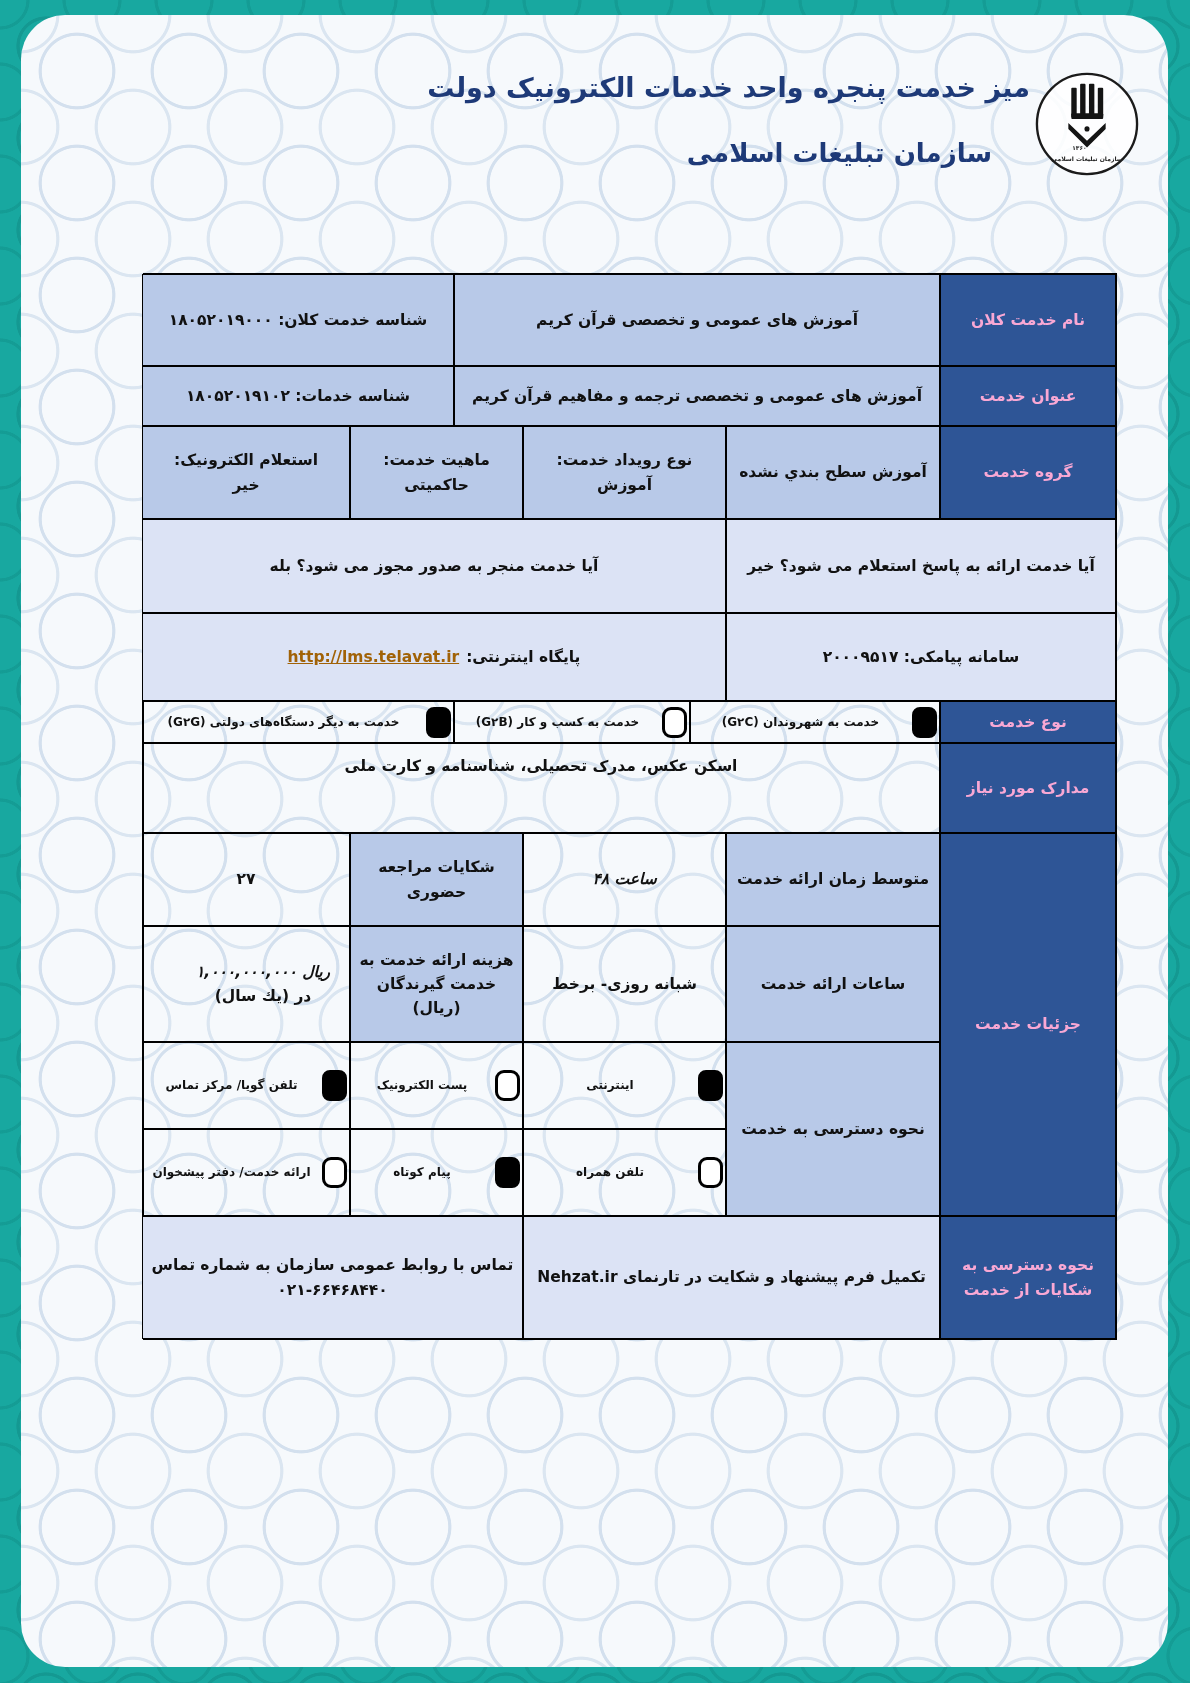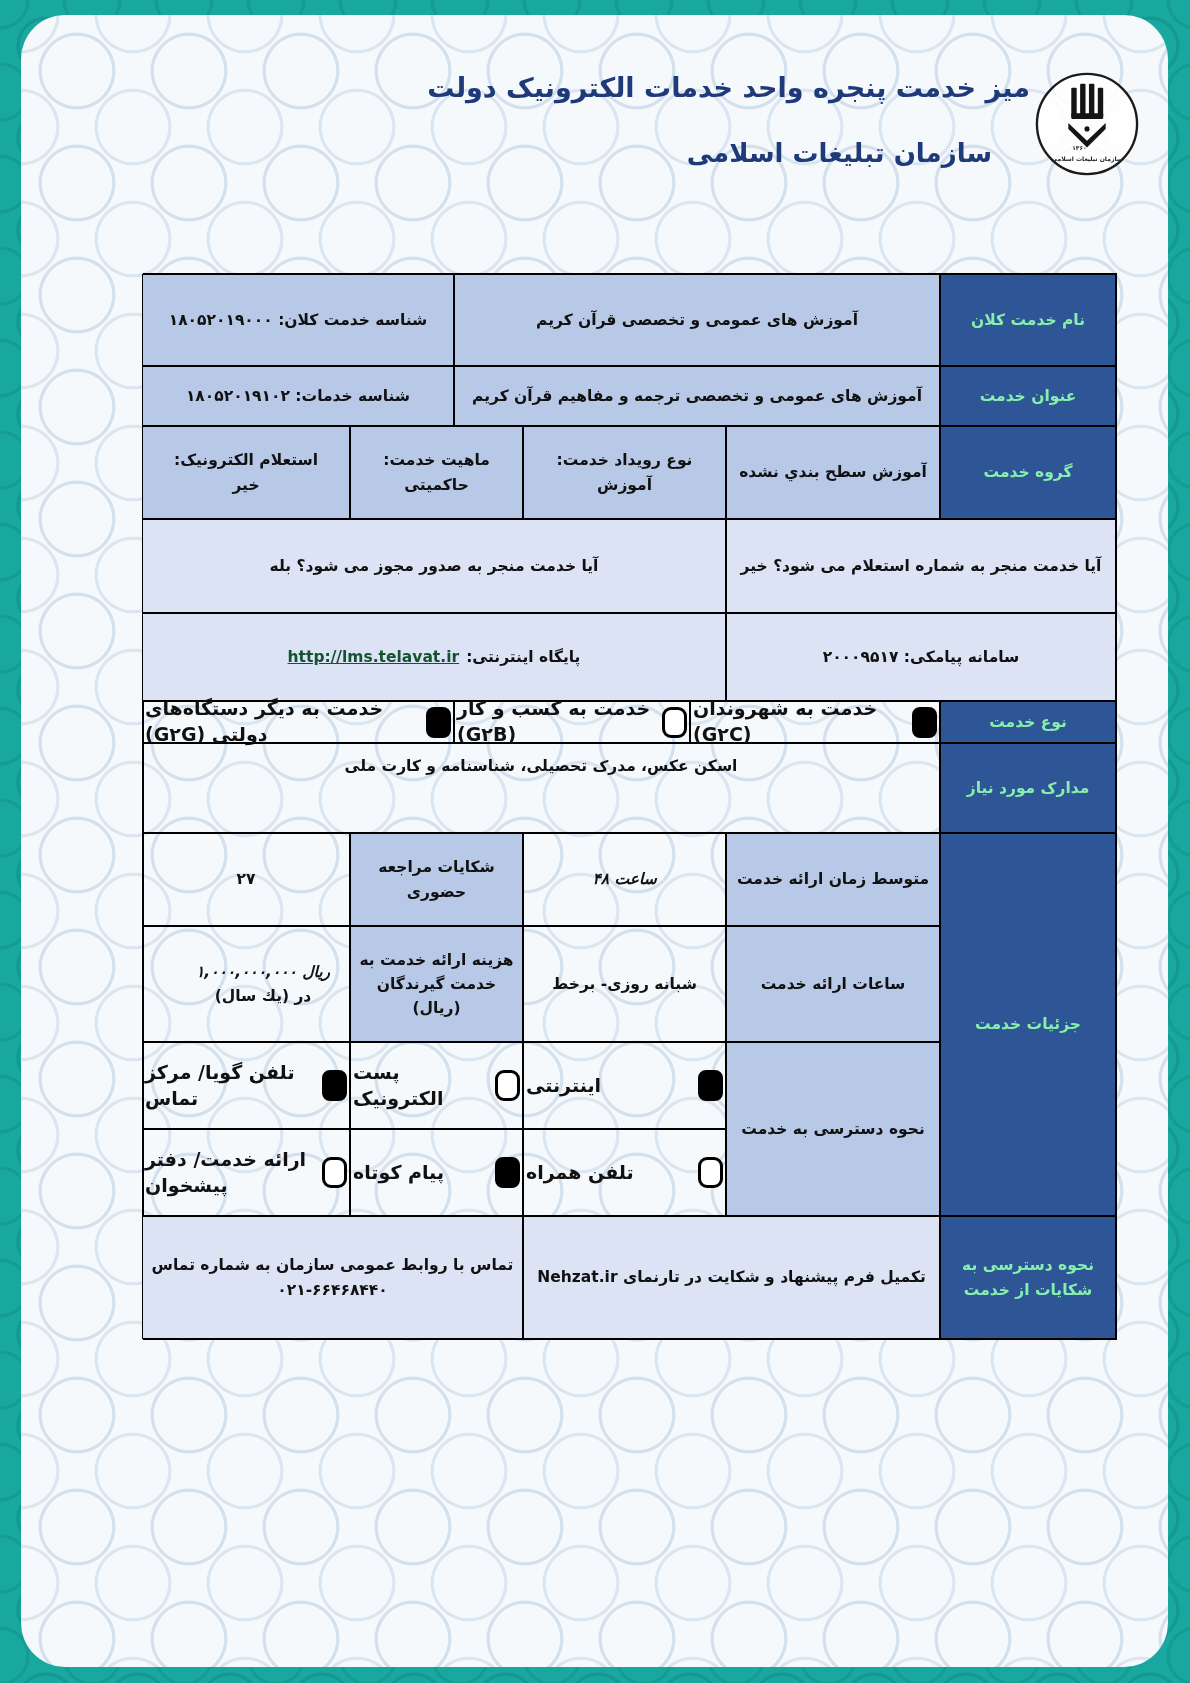--- a/index.html
+++ b/index.html
@@ -41,31 +41,31 @@
     grid-template-columns:176px 214px 36px 167px 69px 104px 208px;
     grid-template-rows:92px 60px 93px 94px 88px 42px 90px 93px 116px 87px 87px 123px;
     border:1px solid #000;
     font-size:15.5px; line-height:1.55; text-align:center;
   }
   .cell {
     border:1px solid #000;
     display:flex; align-items:center; justify-content:center;
     flex-direction:column; padding:3px 6px;
   }
-  .hd   { background:#2e5596; color:#86efac; }
+  .hd   { background:#2e5596; color:#f9a8d4; }
   .mid  { background:#b8c9e8; }
   .lit  { background:#dce3f5; }
   .plain{ background:transparent; }
   .pre  { white-space:pre-line; }
   .top  { justify-content:flex-start; padding-top:10px; }
   .inline-row { display:flex; flex-direction:row; align-items:center; gap:7px; }
-  a.link { color:#14532d; text-decoration:underline; font-weight:bold; }
+  a.link { color:#a16207; text-decoration:underline; font-weight:bold; }
   
   .opt { flex-direction:row; padding:2px 2px; gap:4px; }
-  .opt .lbl { flex:1; text-align:left; font-size:19px; line-height:1.35; }
+  .opt .lbl { flex:1; text-align:center; font-size:12px; line-height:1.35; }
   .cb {
     flex:0 0 auto; width:25px; height:31px;
     border:3px solid #000; border-radius:9px; background:#fff;
   }
   .cb.checked { background:#000; border-radius:8px; }
   .stack span { display:block;margin-left:34px; }
   .num-ltr { direction:ltr; unicode-bidi:embed;font-style:italic; }
   
   .logo svg text { font-family:"DejaVu Sans", sans-serif; }
 </style>
@@ -108,21 +108,21 @@
 
     <div class="cell hd" style="grid-column:1;grid-row:3">گروه خدمت</div>
     <div class="cell mid" style="grid-column:2;grid-row:3">آموزش سطح بندي نشده</div>
     <div class="cell mid pre" style="grid-column:3/5;grid-row:3">نوع رویداد خدمت:
 آموزش</div>
     <div class="cell mid pre" style="grid-column:5/7;grid-row:3">ماهیت خدمت:
 حاکمیتی</div>
     <div class="cell mid pre" style="grid-column:7;grid-row:3">استعلام الکترونیک:
 خیر</div>
 
-    <div class="cell lit" style="grid-column:1/3;grid-row:4">آیا خدمت منجر به شماره استعلام می شود؟ خیر</div>
+    <div class="cell lit" style="grid-column:1/3;grid-row:4">آیا خدمت ارائه به پاسخ استعلام می شود؟ خیر</div>
     <div class="cell lit" style="grid-column:3/8;grid-row:4">آیا خدمت منجر به صدور مجوز می شود؟ بله</div>
 
     <div class="cell lit" style="grid-column:1/3;grid-row:5">سامانه پیامکی: ۲۰۰۰۹۵۱۷</div>
     <div class="cell lit" style="grid-column:3/8;grid-row:5">
       <div class="inline-row">
         <span>پایگاه اینترنتی:</span>
         <a class="link" dir="ltr" href="#" title="http://lms.telavat.ir">http://lms.telavat.ir</a>
       </div>
     </div>
 

